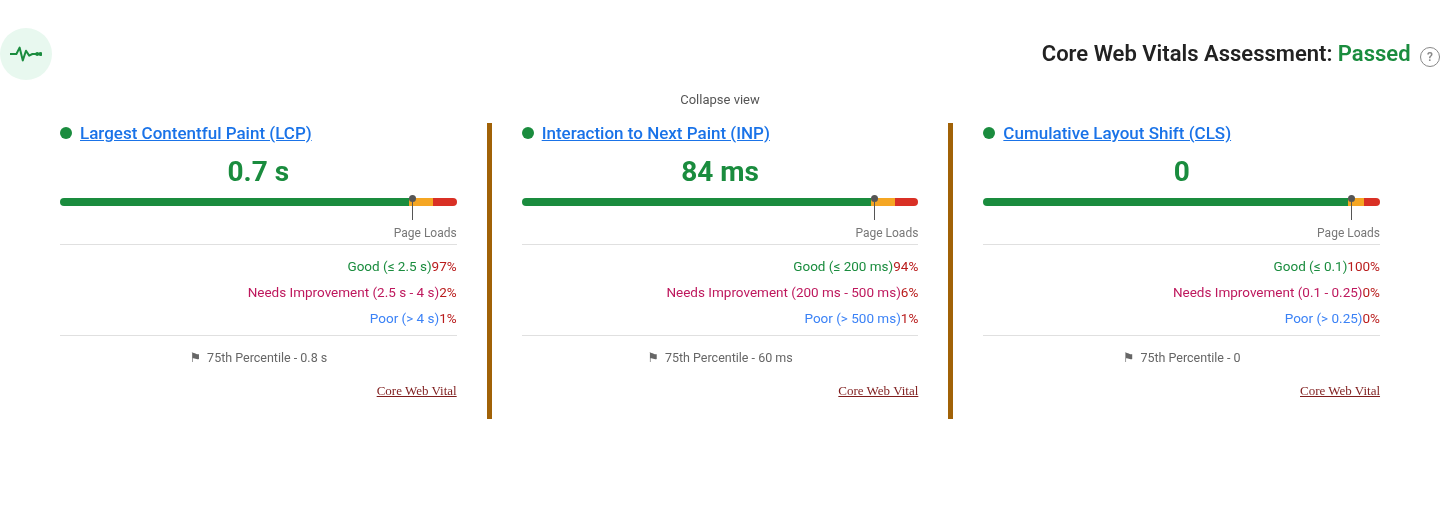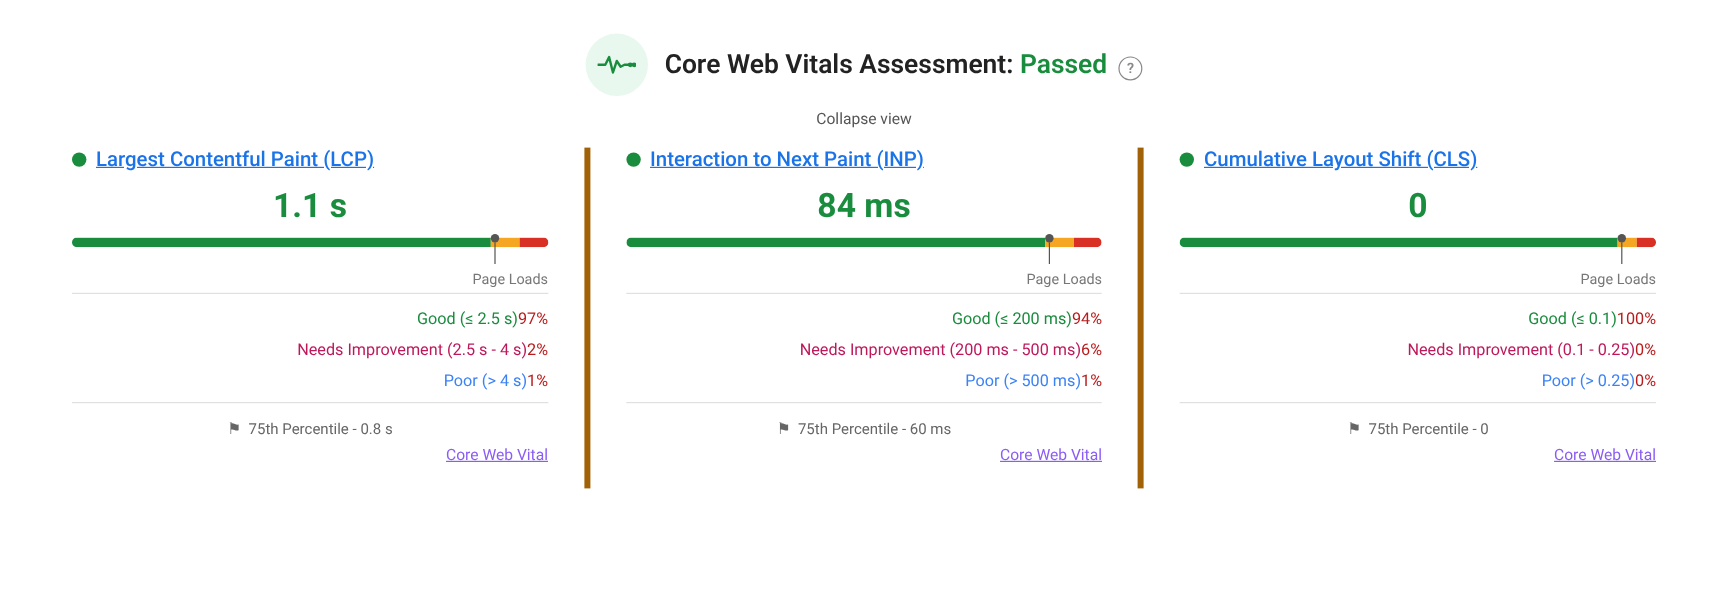--- a/index.html
+++ b/index.html
@@ -7,21 +7,21 @@
       font-family: -apple-system, BlinkMacSystemFont, 'Segoe UI', Roboto, Arial, sans-serif;
       background: #fff;
       color: #333;
       width: 1440px;
       min-height: 506px;
     }
 
     .header {
       display: flex;
       align-items: center;
-      justify-content: center;
+      justify-content: space-between;
       padding: 28px 0 8px;
       gap: 14px;
     }
 
     .header-icon-circle {
       width: 52px;
       height: 52px;
       border-radius: 50%;
       background: #e8f8ef;
       display: flex;
@@ -202,24 +202,25 @@
       font-size: 12.5px;
       color: #666;
       margin-top: 8px;
       padding-top: 6px;
     }
 
     .core-web-vital-link {
       display: block;
       text-align: right;
       font-size: 13px;
-      color: #8b5cf6;
+      color: #7f1d1d;
       text-decoration: underline;
       cursor: pointer;
-      margin-top: 6px;
+      margin-top: 18px;
+      font-family: Liberation Serif, serif;
     }
 
     .flag-icon {
       font-size: 13px;
     }
   </style>
 </head>
 <body>
 
 <div class="header">
@@ -240,21 +241,21 @@
 <div class="collapse-row">
   <a class="collapse-link">Collapse view</a>
 </div>
 
 <div class="metrics-row" id="metrics-container">
 <div class="metric-card">
     <div class="metric-title-row">
       <div class="green-dot"></div>
       <span class="metric-title">Largest Contentful Paint (LCP)</span>
     </div>
-    <div class="metric-value">1.1 s</div>
+    <div class="metric-value">0.7 s</div>
     <div class="gauge-container">
       <div class="gauge-track">
         <div class="gauge-green" style="width:88%"></div>
         <div class="gauge-orange" style="width:6%"></div>
         <div class="gauge-red" style="width:6%"></div>
       </div>
       <div class="gauge-marker" style="left:88%; top: 0;">
         <div class="gauge-marker-dot"></div>
         <div class="gauge-marker-line"></div>
       </div>

